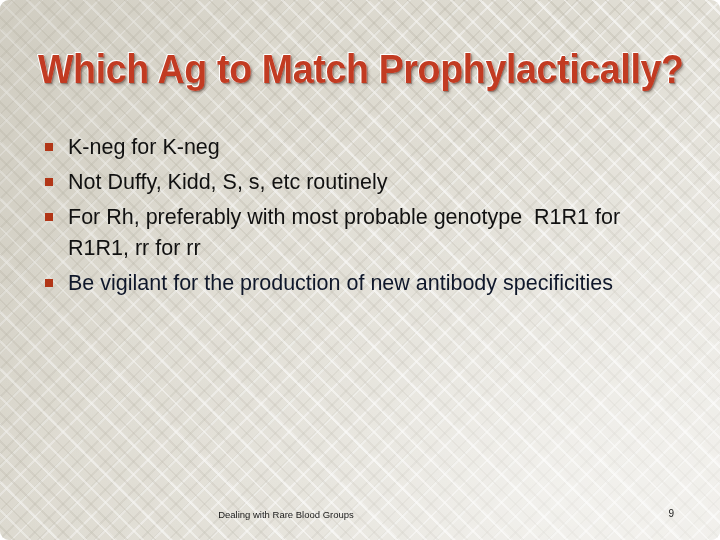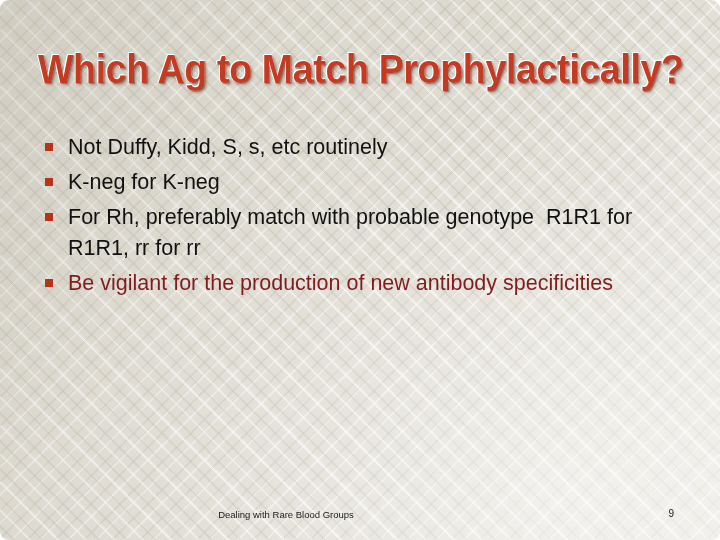--- a/index.html
+++ b/index.html
@@ -102,21 +102,21 @@
   }
   .bullet-row .marker {
     position: absolute;
     left: 3px;
     top: 11px;
     width: 8px;
     height: 8px;
     background: #b23617;
   }
   .bullet-row.accent {
-    color: #7f1d1d;
+    color: #0f172a;
   }
   .bullet-row.accent .marker {
     background: #b23617;
   }
   .bullet-text {
     display: block;
     white-space: pre-wrap;
   }
 
   
@@ -144,31 +144,31 @@
 
   <div id="bg-pattern"></div>
   <div id="bg-shade"></div>
 
   <div id="title">Which Ag to Match Prophylactically?</div>
 
   <ul id="body-list">
 
     <li class="bullet-row">
       <span class="marker"></span>
+      <span class="bullet-text">K-neg for K-neg</span>
+    </li>
+
+    <li class="bullet-row">
+      <span class="marker"></span>
       <span class="bullet-text">Not Duffy, Kidd, S, s, etc routinely</span>
     </li>
 
     <li class="bullet-row">
       <span class="marker"></span>
-      <span class="bullet-text">K-neg for K-neg</span>
-    </li>
-
-    <li class="bullet-row">
-      <span class="marker"></span>
-      <span class="bullet-text">For Rh, preferably match with probable genotype  R1R1 for R1R1, rr for rr</span>
+      <span class="bullet-text">For Rh, preferably with most probable genotype  R1R1 for R1R1, rr for rr</span>
     </li>
 
 
     <li class="bullet-row accent">
       <span class="marker"></span>
       <span class="bullet-text">Be vigilant for the production of new antibody specificities</span>
     </li>
 
   </ul>
 

